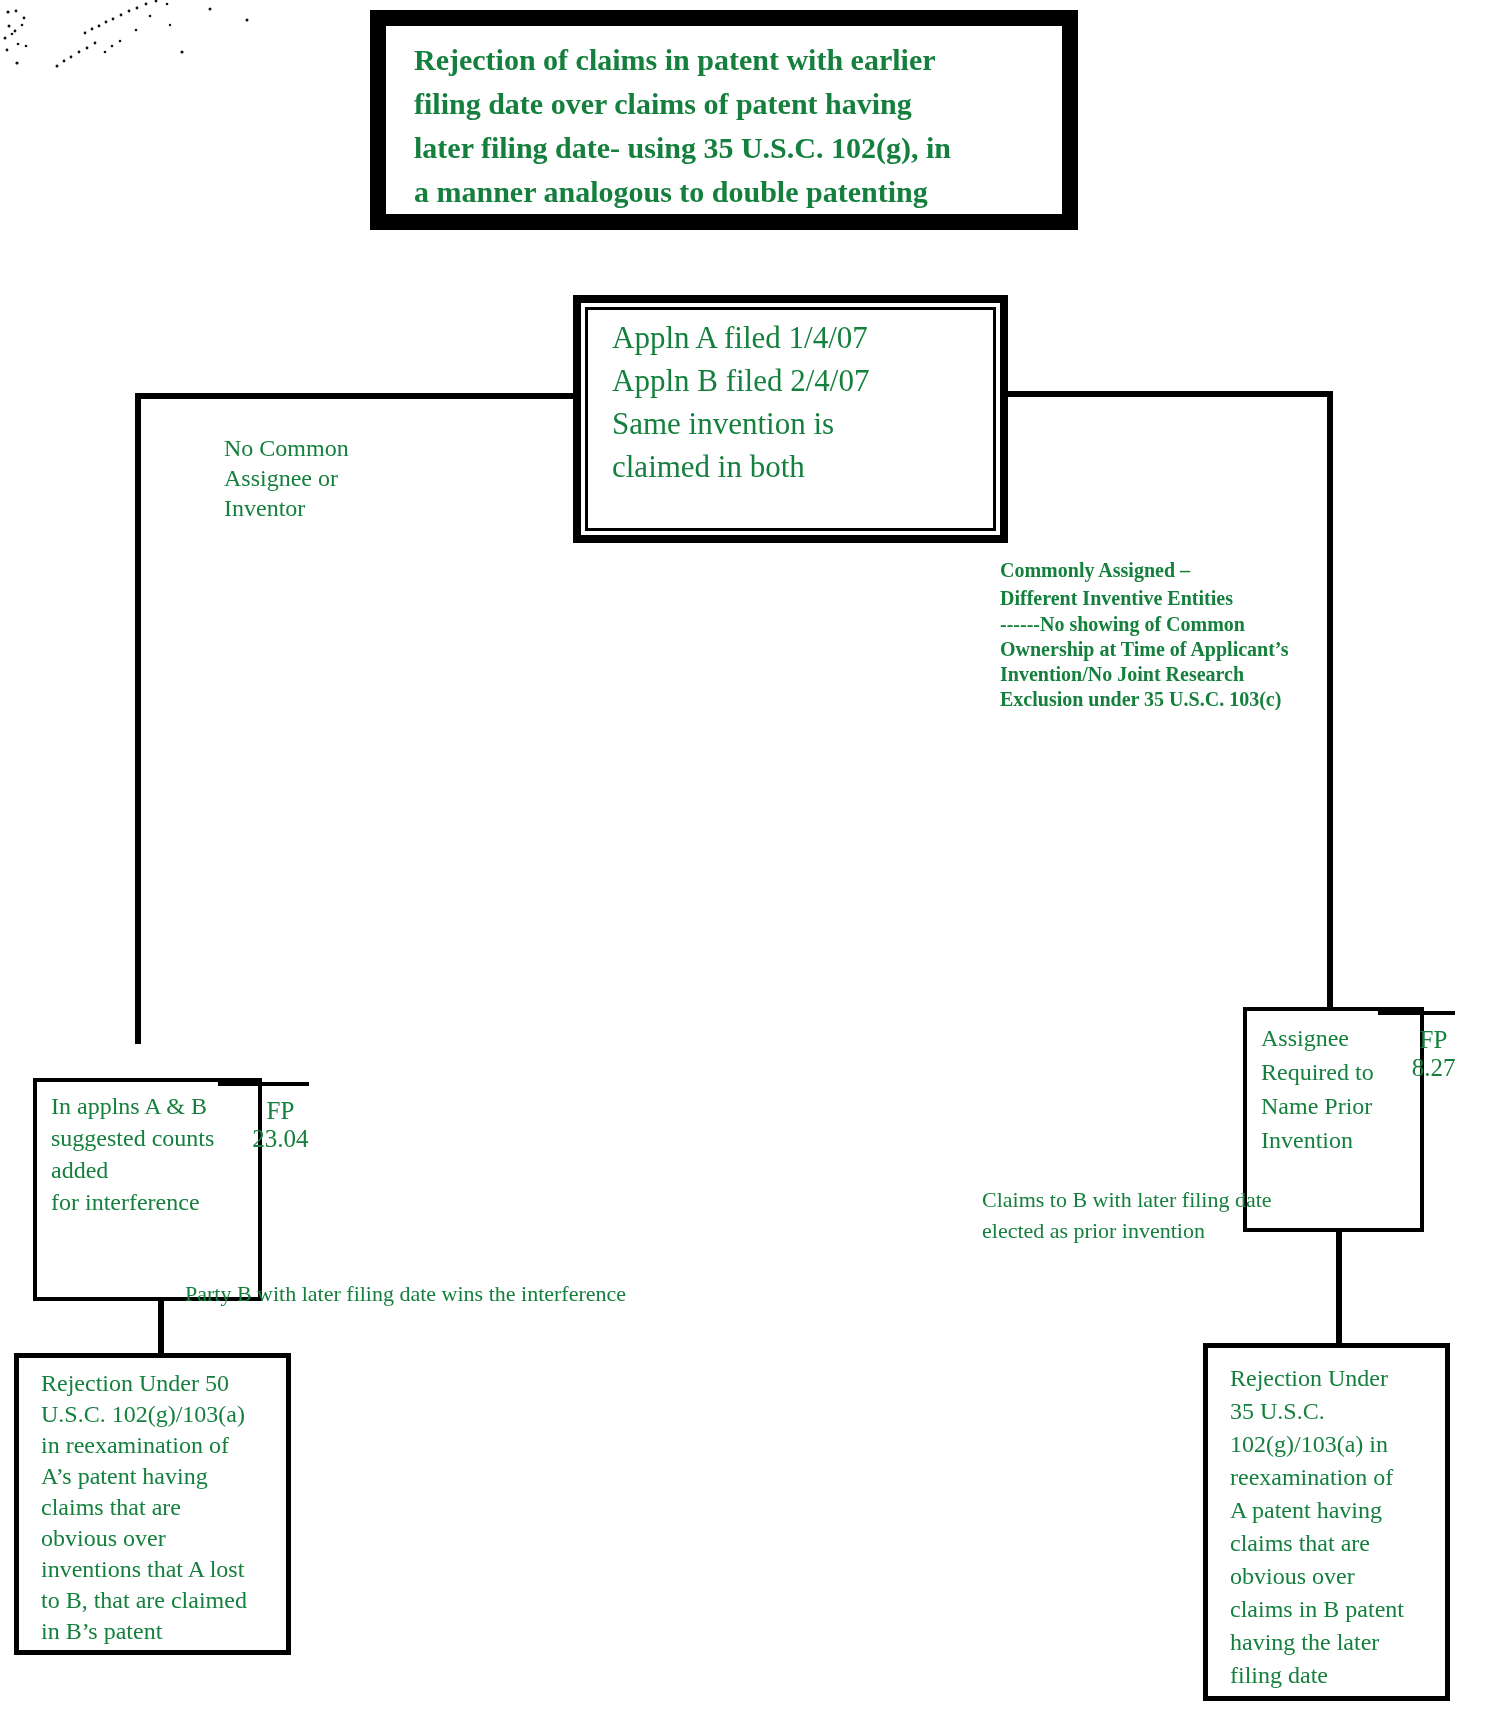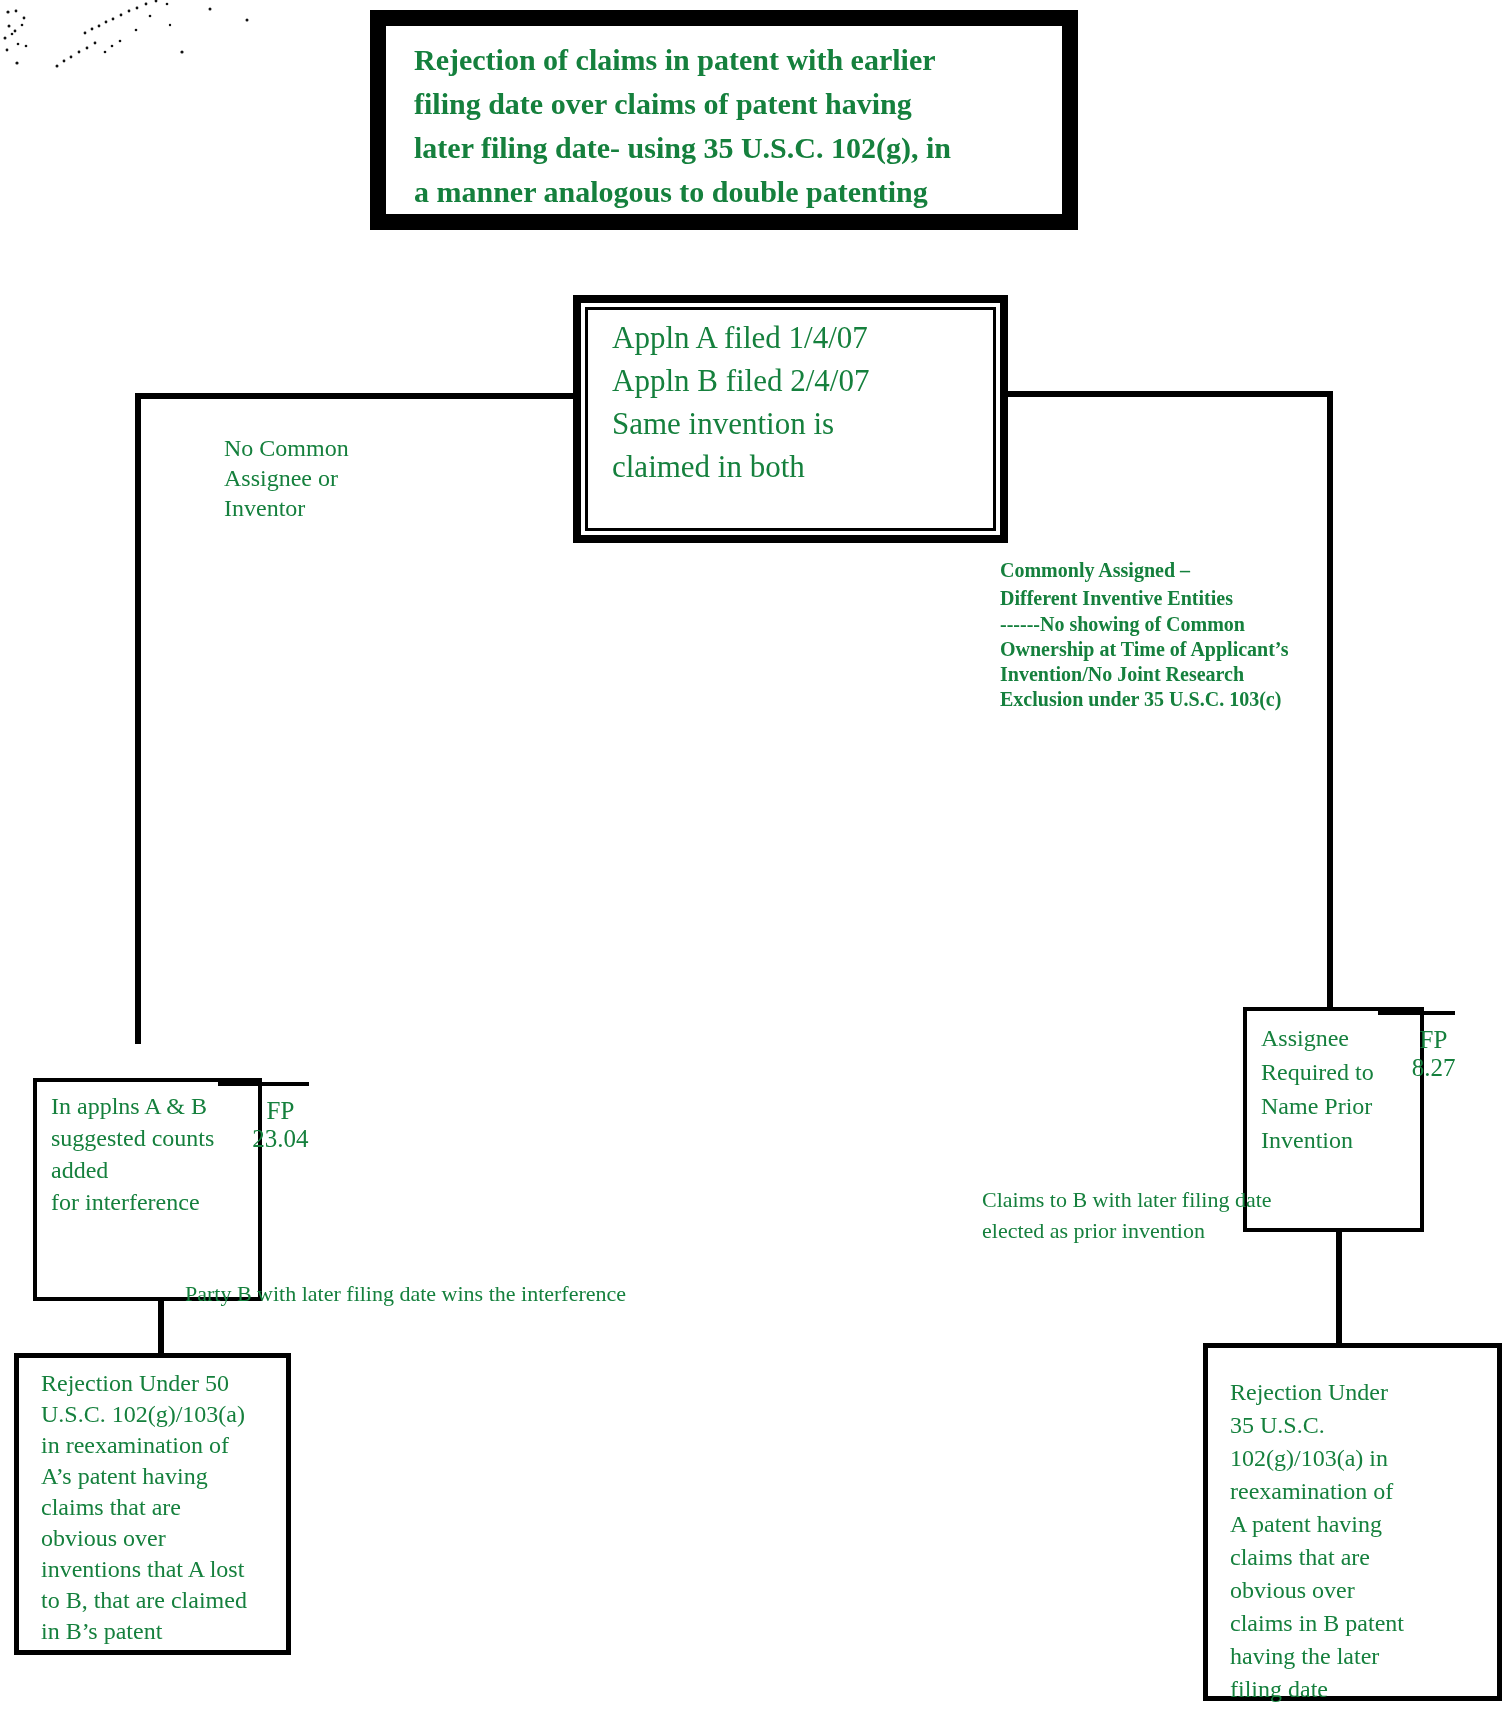--- a/index.html
+++ b/index.html
@@ -117,22 +117,22 @@
     font-size: 24px;
   }
   .reject-left {
     left: 14px; top: 1353px;
     width: 277px; height: 302px;
     padding: 10px 2px 0 22px;
     line-height: 31px;
   }
   .reject-right {
     left: 1203px; top: 1343px;
-    width: 299px; height: 358px;
-    padding: 28px 2px 0 22px;
+    width: 247px; height: 358px;
+    padding: 14px 2px 0 22px;
     line-height: 33px;
   }
 
   
   .l-left-h  { left: 135px;  top: 393px;  width: 440px; height: 6px; }
   .l-left-v  { left: 135px;  top: 393px;  width: 6px;   height: 651px; }
   .l-right-h { left: 1006px; top: 391px;  width: 327px; height: 6px; }
   .l-right-v { left: 1327px; top: 391px;  width: 6px;   height: 618px; }
   .l-left-v2 { left: 158px;  top: 1261px; width: 6px;   height: 96px; }
   .l-right-v2{ left: 1336px; top: 1228px; width: 6px;   height: 119px; }

